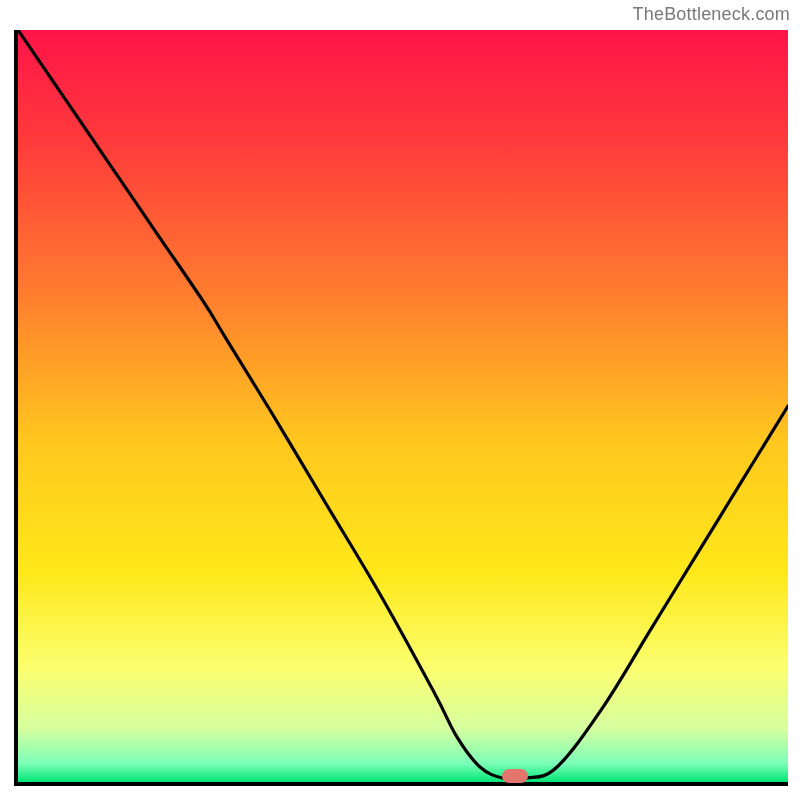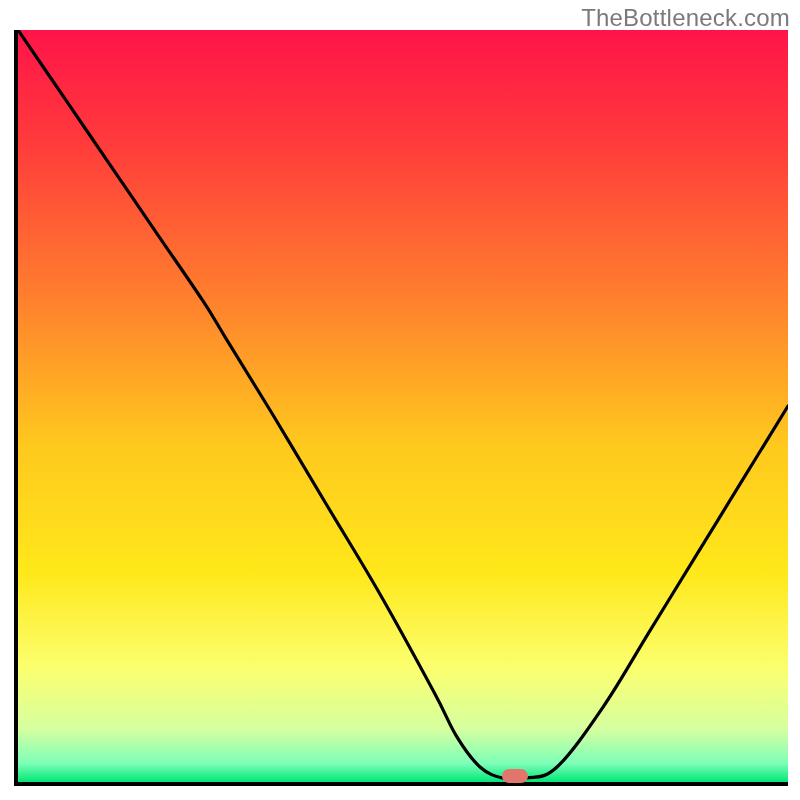--- a/index.html
+++ b/index.html
@@ -13,21 +13,21 @@
   .container {
     position: relative;
     width: 800px;
     height: 800px;
   }
   .watermark {
     position: absolute;
     top: 4px;
     right: 10px;
     color: #7a7a7a;
-    font-size: 24px;
+    font-size: 18px;
     font-weight: 500;
     letter-spacing: 0.2px;
   }
   .plot {
     position: absolute;
     left: 14px;
     top: 30px;
     width: 774px;
     height: 756px;
     box-sizing: border-box;

